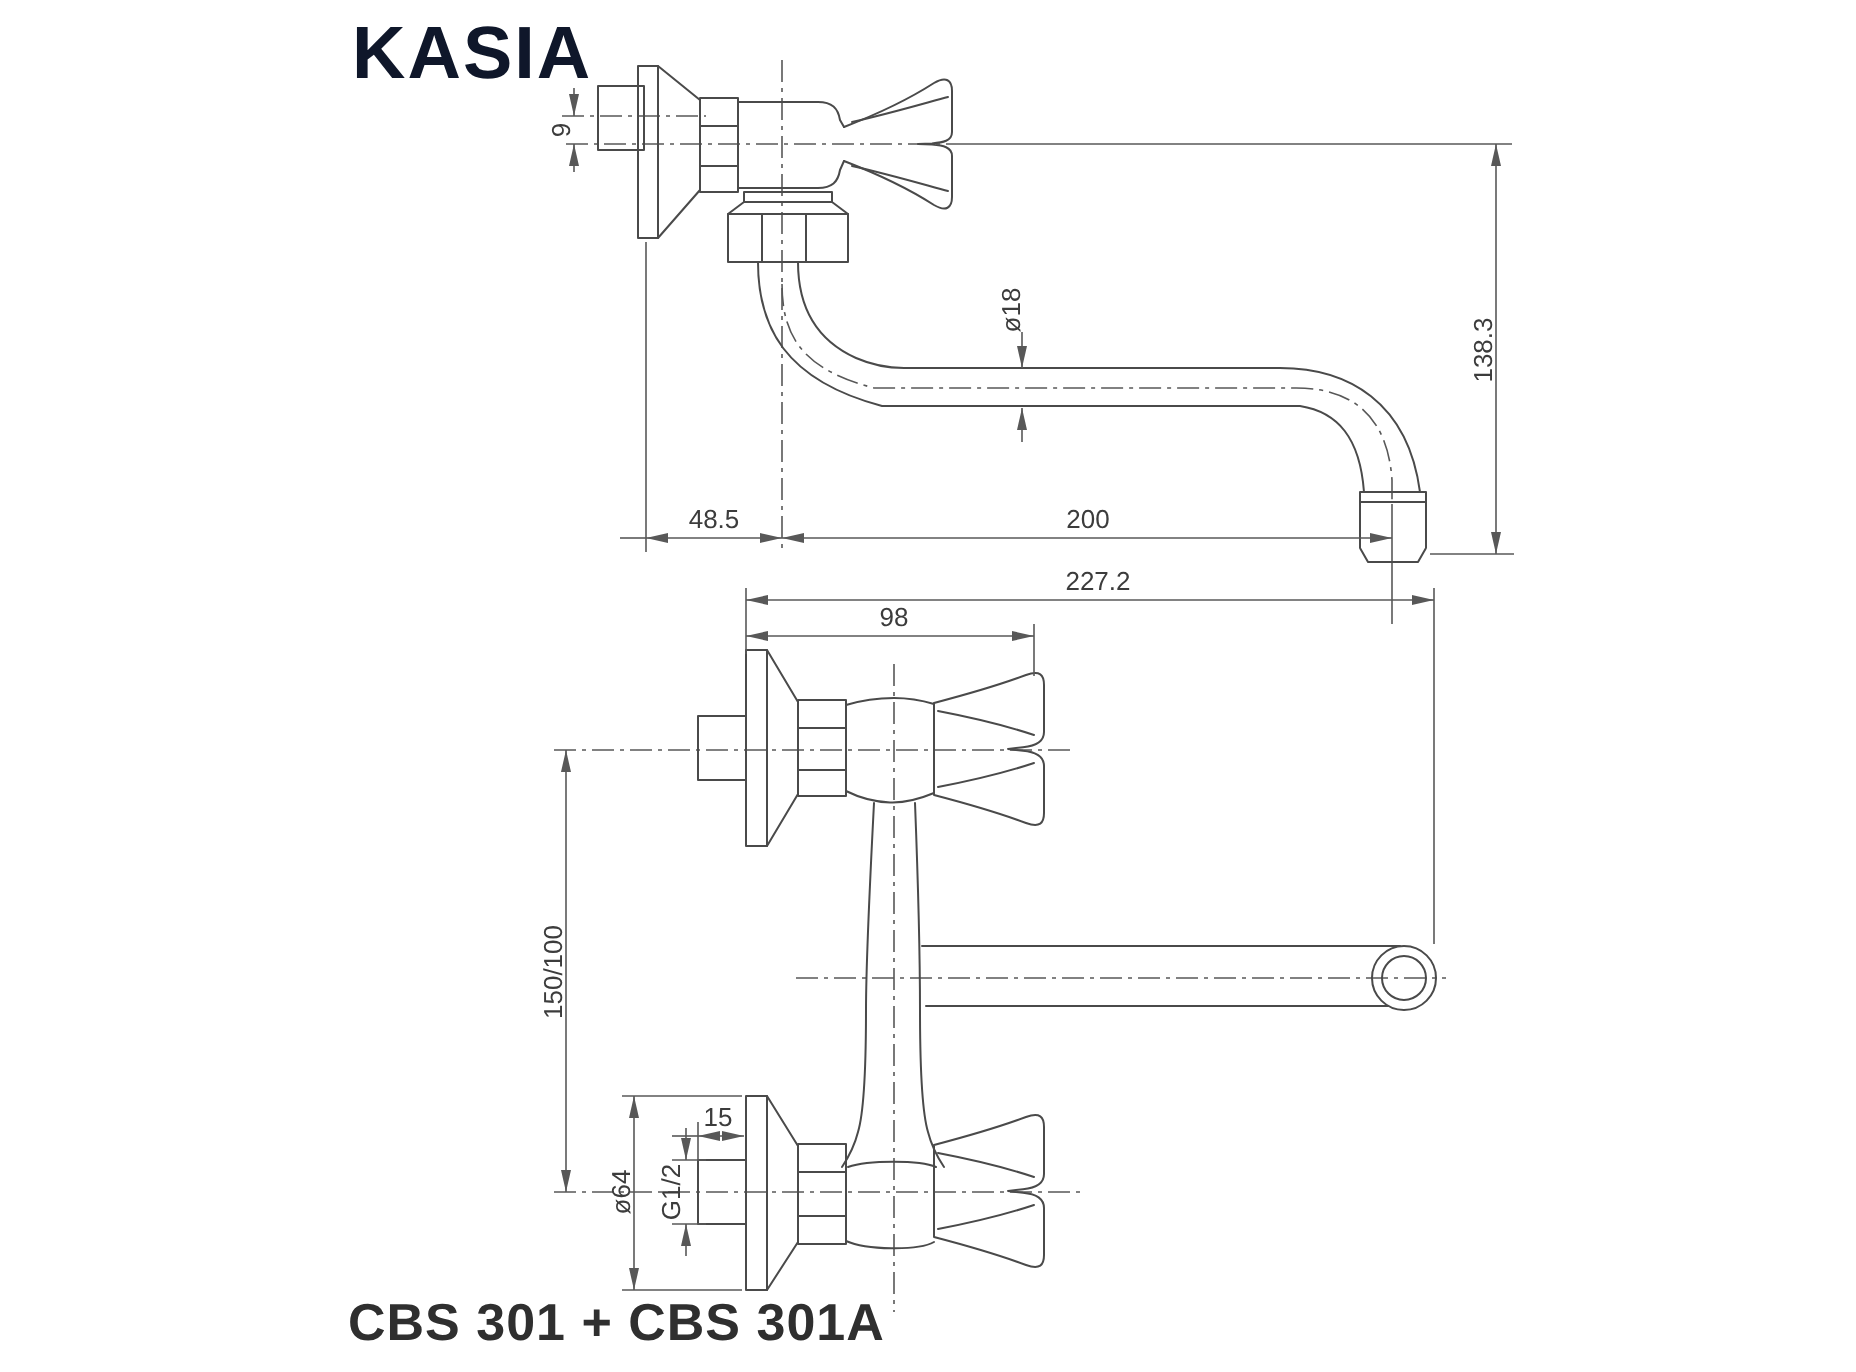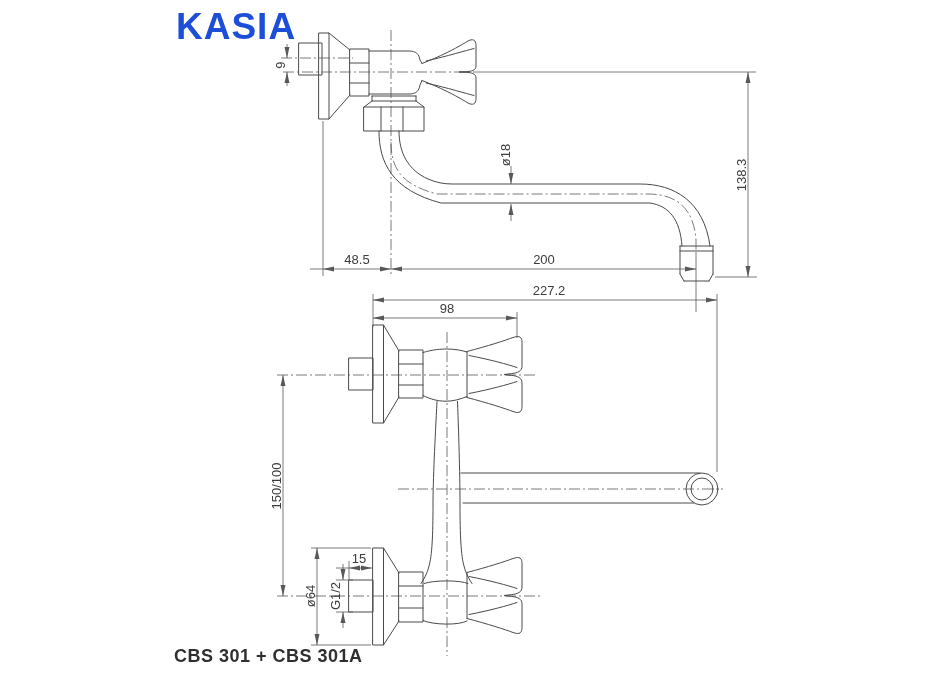--- a/index.html
+++ b/index.html
@@ -2,25 +2,25 @@
 <html><head>
 <meta charset="utf-8">
 <style>
   html,body{margin:0;padding:0;}
   body{
     width:928px;height:686px;position:relative;background:#ffffff;
     font-family:"Liberation Sans", sans-serif;overflow:hidden;
   }
   .title{
     position:absolute;left:176px;top:6px;
-    font-size:37px;font-weight:bold;color:#1d4ed8;letter-spacing:1px;
+    font-size:37px;font-weight:bold;color:#0f172a;letter-spacing:1px;
   }
   .product-code{
     position:absolute;left:174px;top:646px;
-    font-size:18px;font-weight:bold;color:#2f2f2f;letter-spacing:0.5px;
+    font-size:26px;font-weight:bold;color:#2f2f2f;letter-spacing:0.5px;
   }
   svg{position:absolute;left:0;top:0;}
   .obj{stroke:#4a4a4a;stroke-width:1;fill:none;stroke-linecap:round;stroke-linejoin:round;}
   .dim{stroke:#585858;stroke-width:0.8;fill:none;}
   .ext{stroke:#585858;stroke-width:0.8;fill:none;}
   .axis{stroke:#585858;stroke-width:0.8;fill:none;stroke-dasharray:11 3 2 3;}
   text{fill:#3c3c3c;font-size:13px;font-family:"Liberation Sans",sans-serif;}
 </style>
 </head>
 <body>

